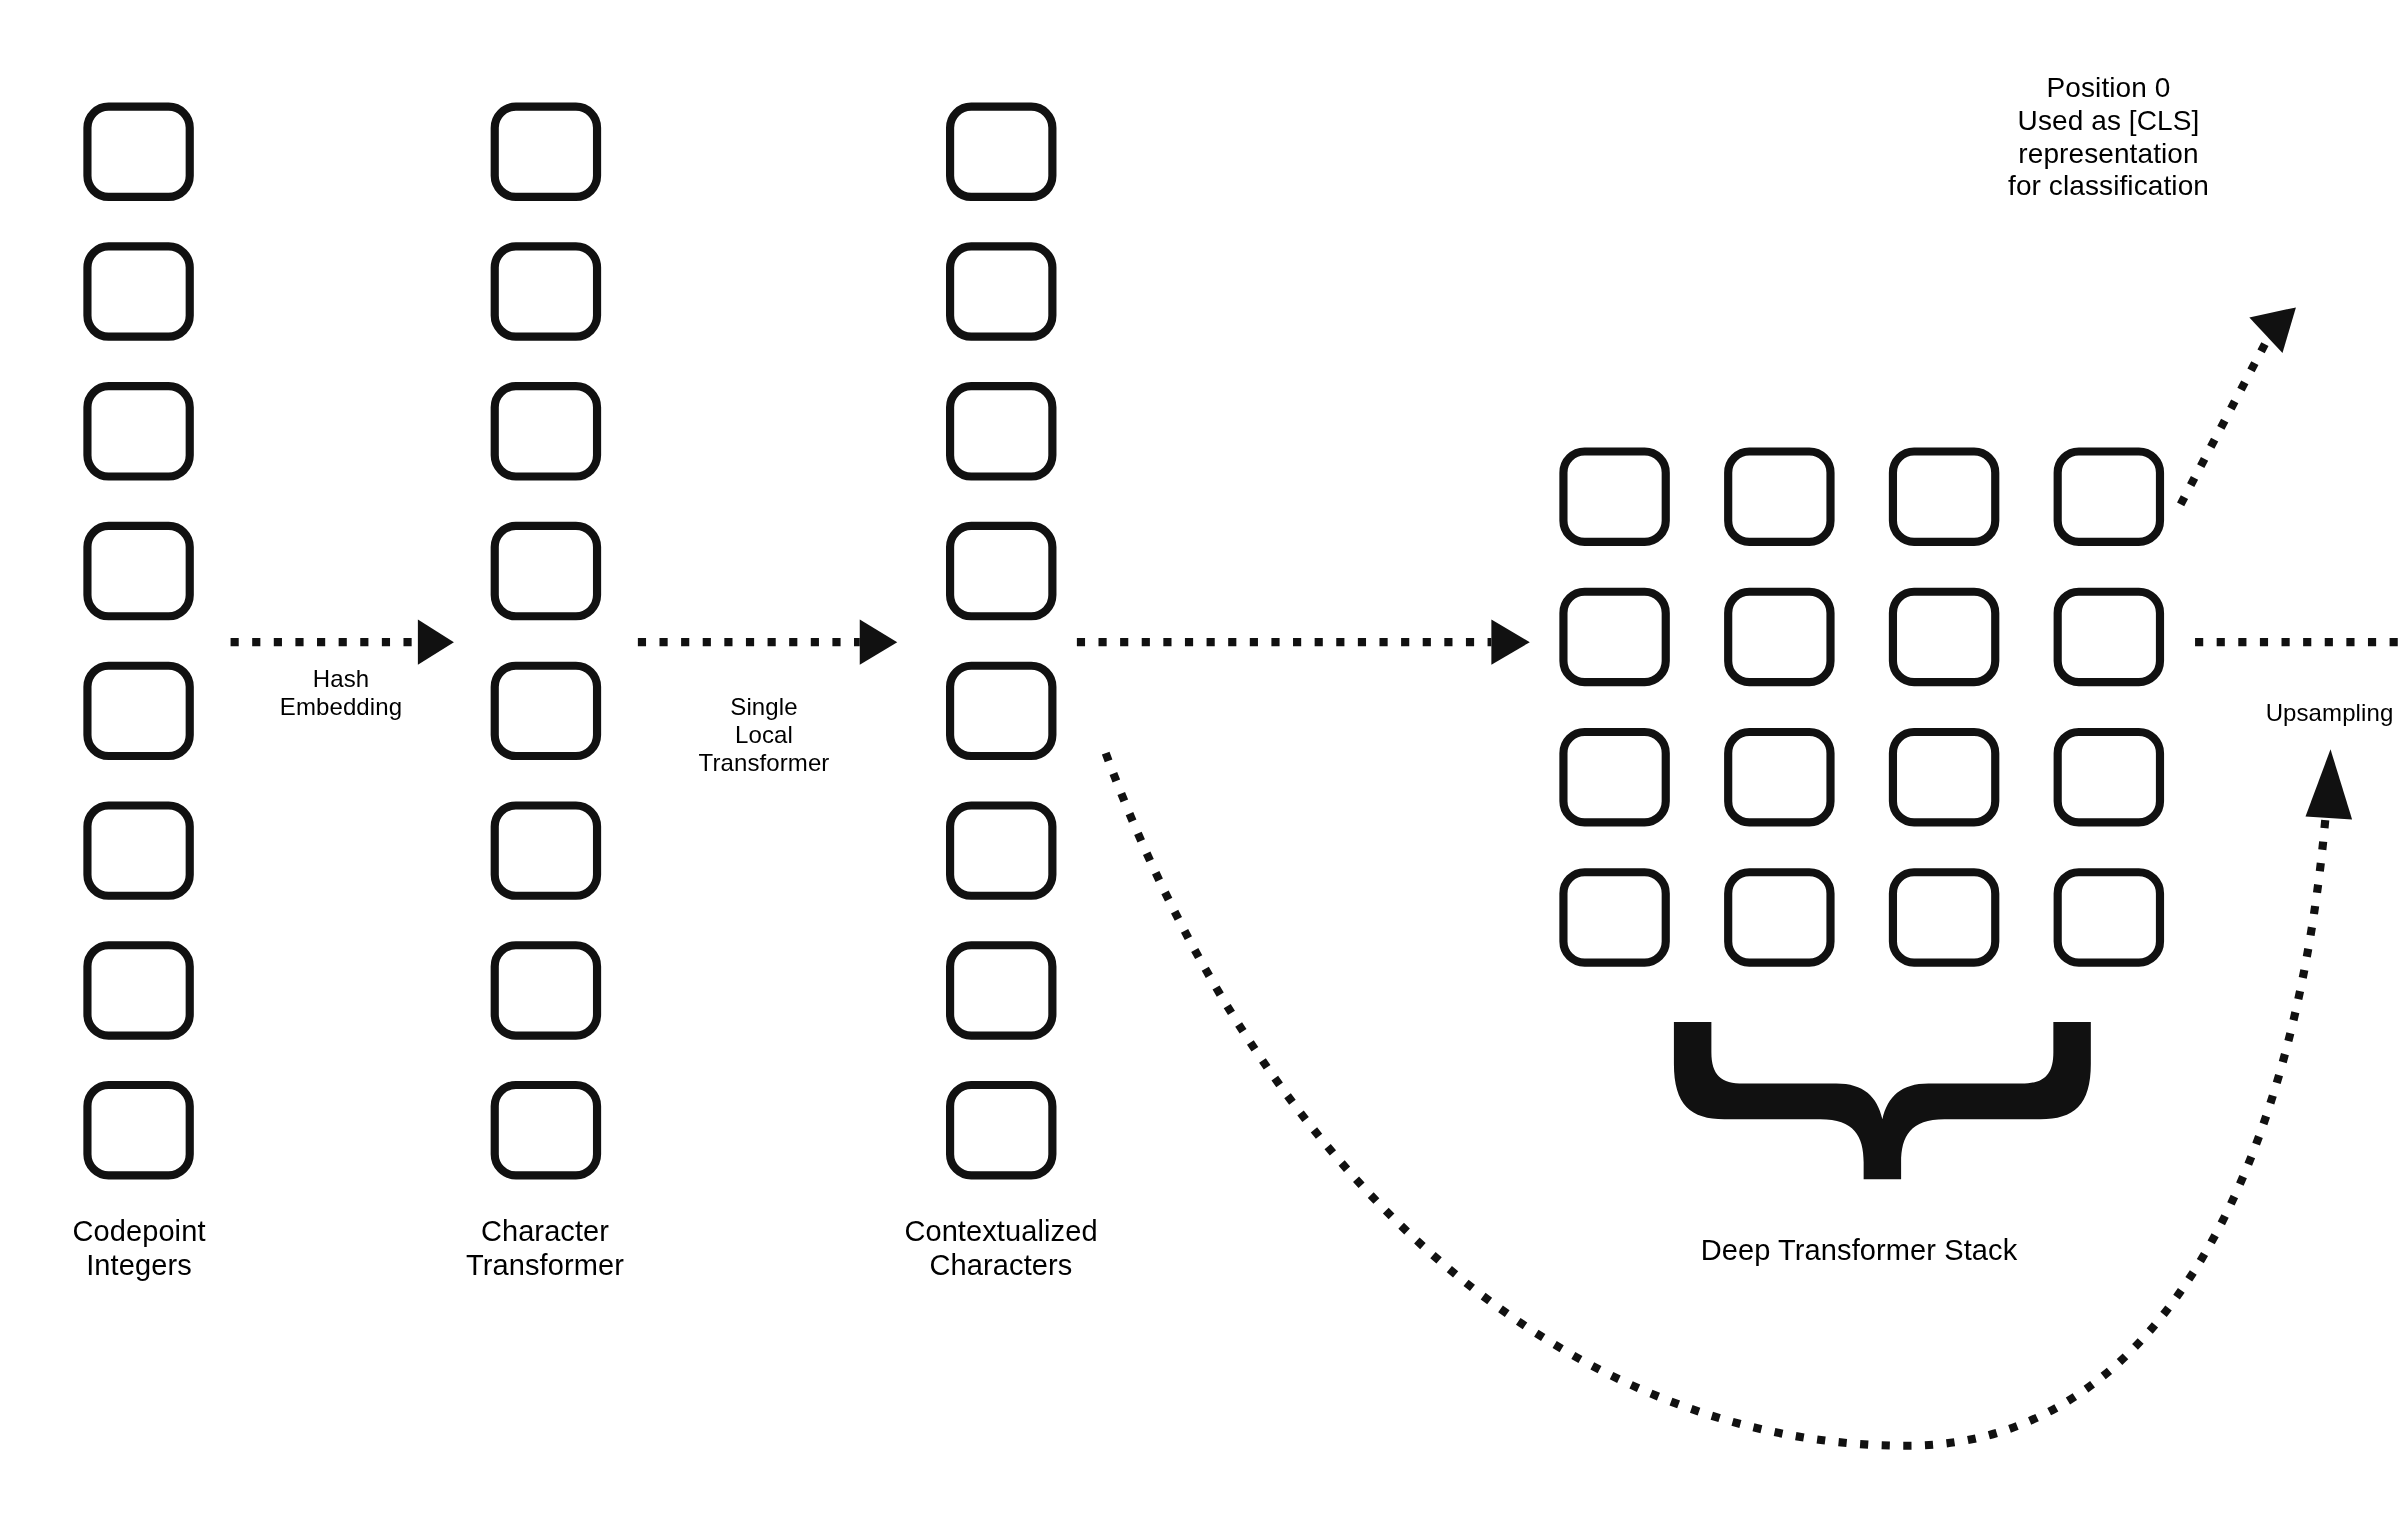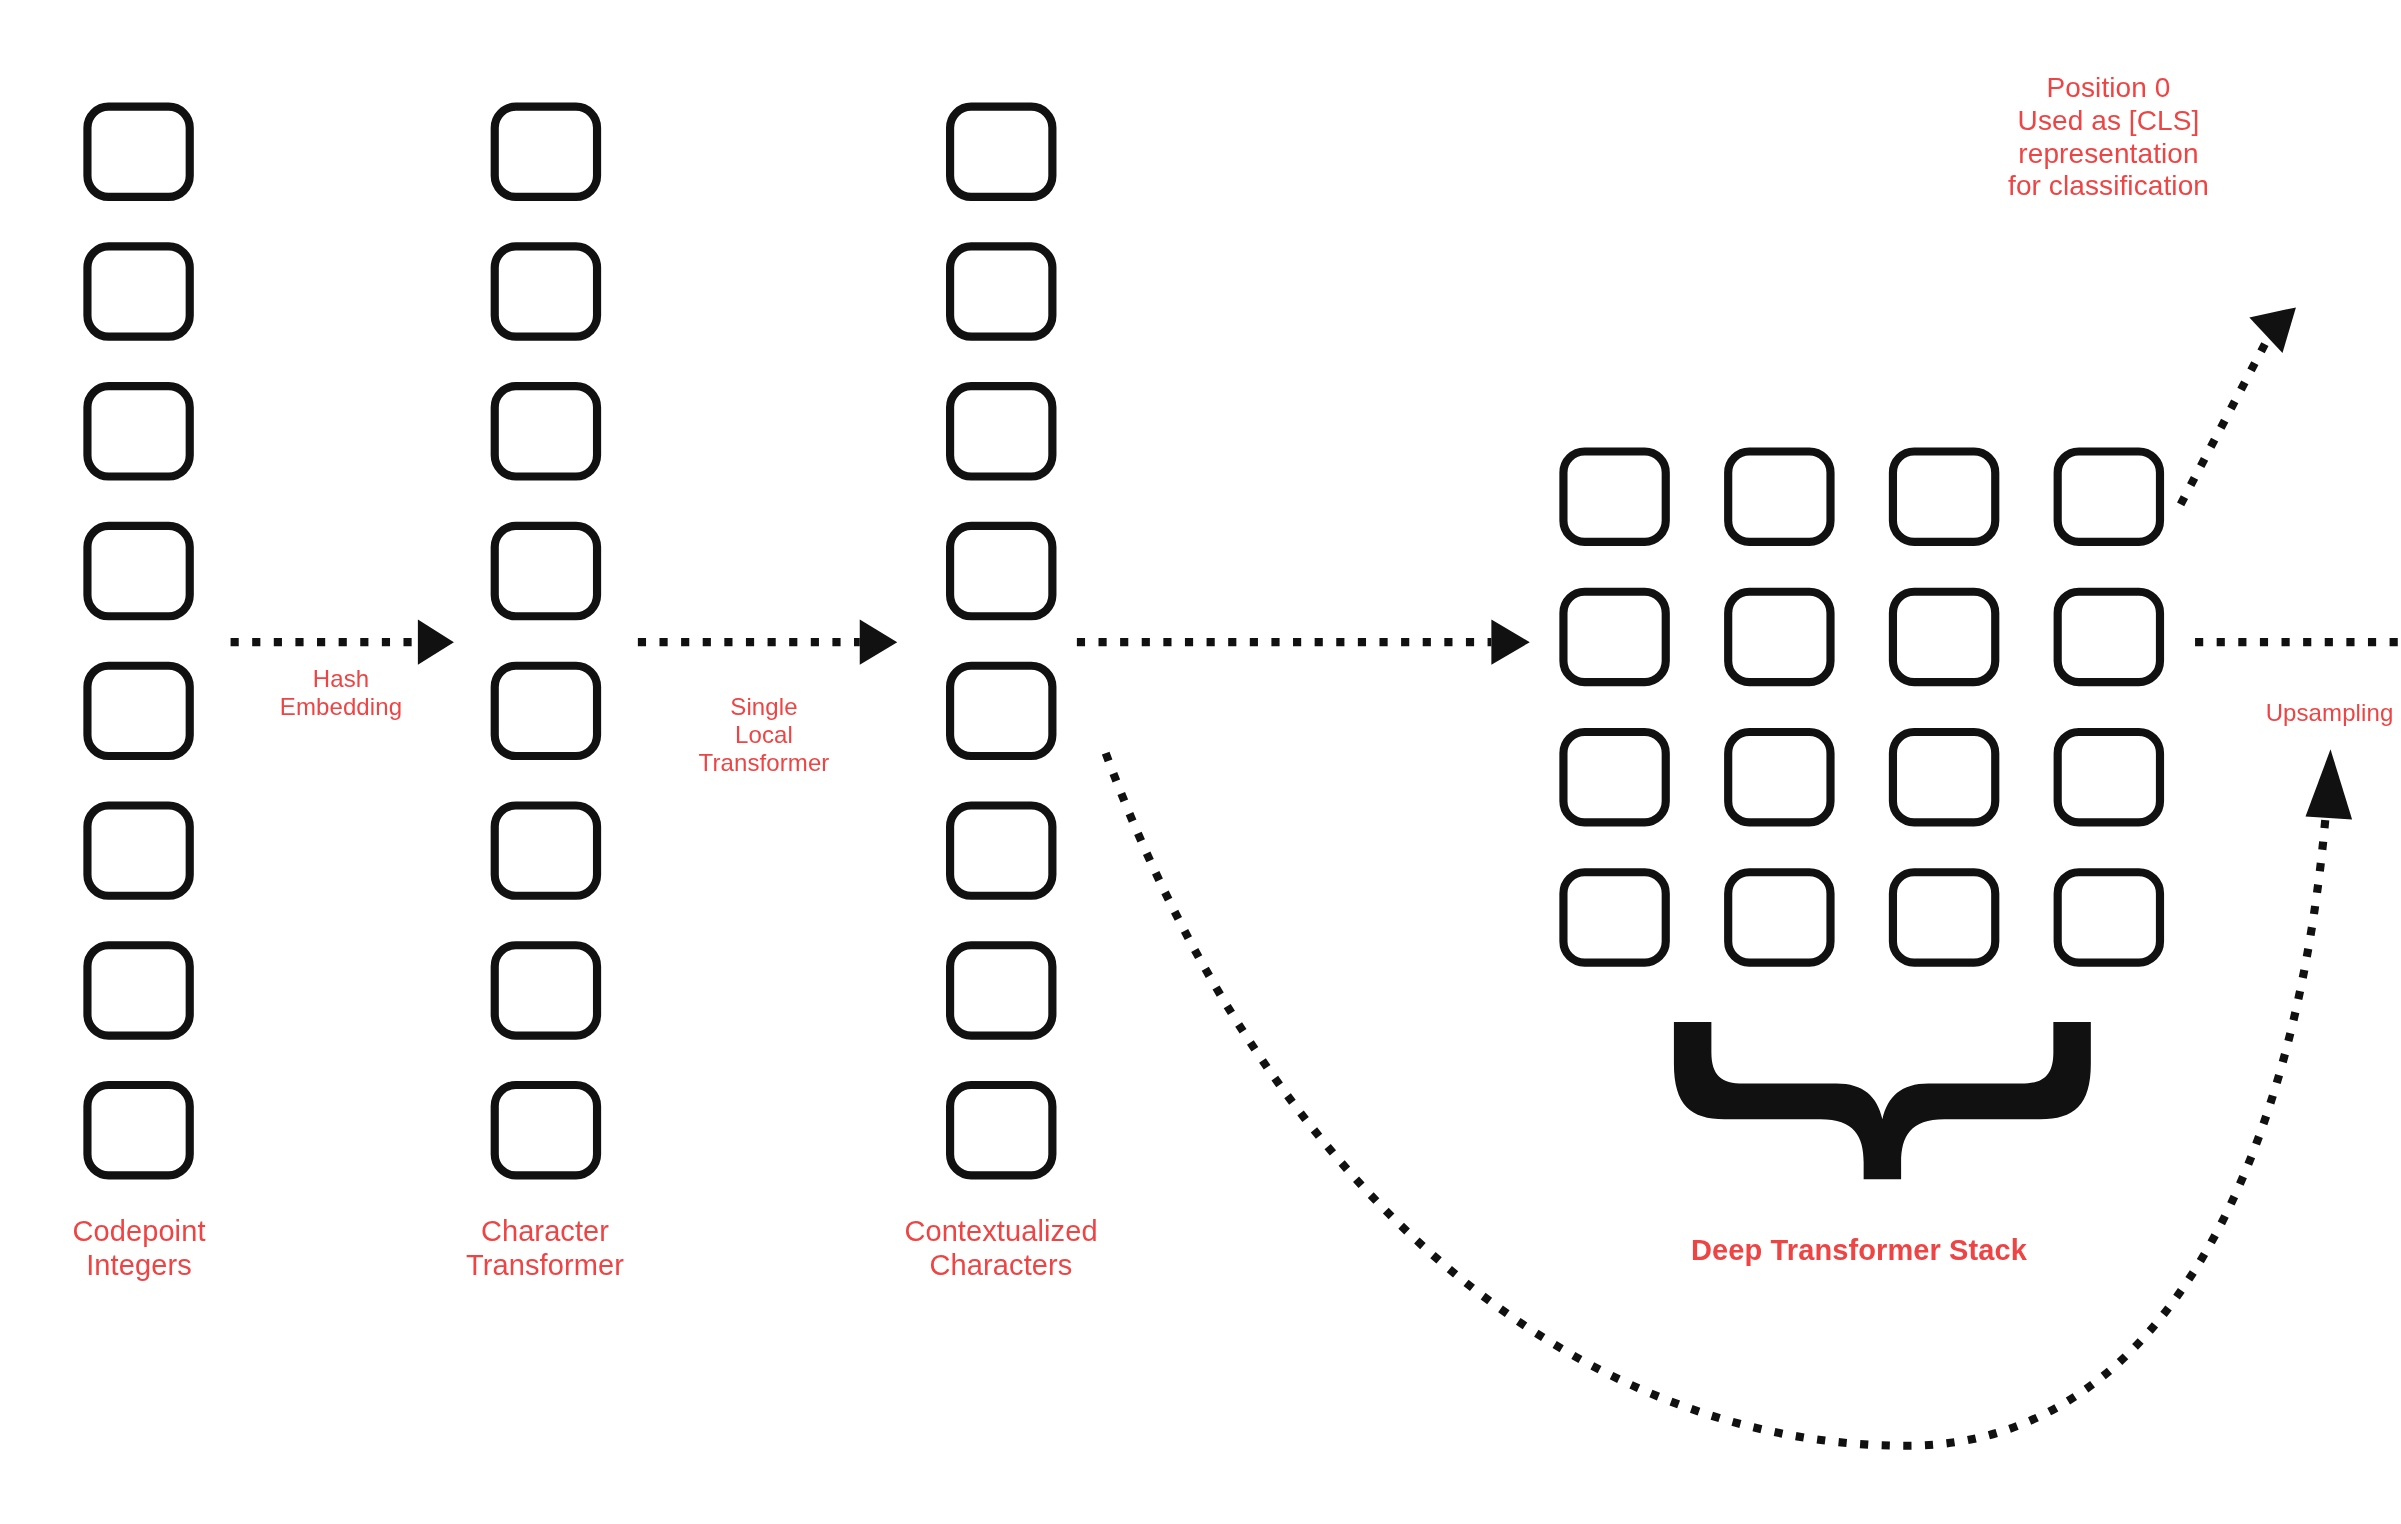--- a/index.html
+++ b/index.html
@@ -46,31 +46,31 @@
   .arrow-head {
     fill: #111111;
     stroke: none;
   }
   .brace-shape {
     fill: #111111;
     stroke: none;
   }
   .lbl {
     position: absolute;
-    color: #ef4444;
+    color: #000000;
     font-family: "Liberation Sans", sans-serif;
     font-size: 28px;
     line-height: 1.17;
     text-align: center;
     white-space: pre-line;
     letter-spacing: 0.1px;
   }
   .lbl.col-caption { font-size: 29px; }
   .lbl.edge-caption { font-size: 24px; }
-  .lbl.center-caption { font-size: 29px; font-weight: bold; }
+  .lbl.center-caption { font-size: 29px; }
   .lbl.cls-note { font-size: 28px; }
 </style>
 </head>
 <body>
 
 <div id="stage">
 
   <svg id="diagram-svg" viewBox="0 0 6885 3175">
 
     <g>

